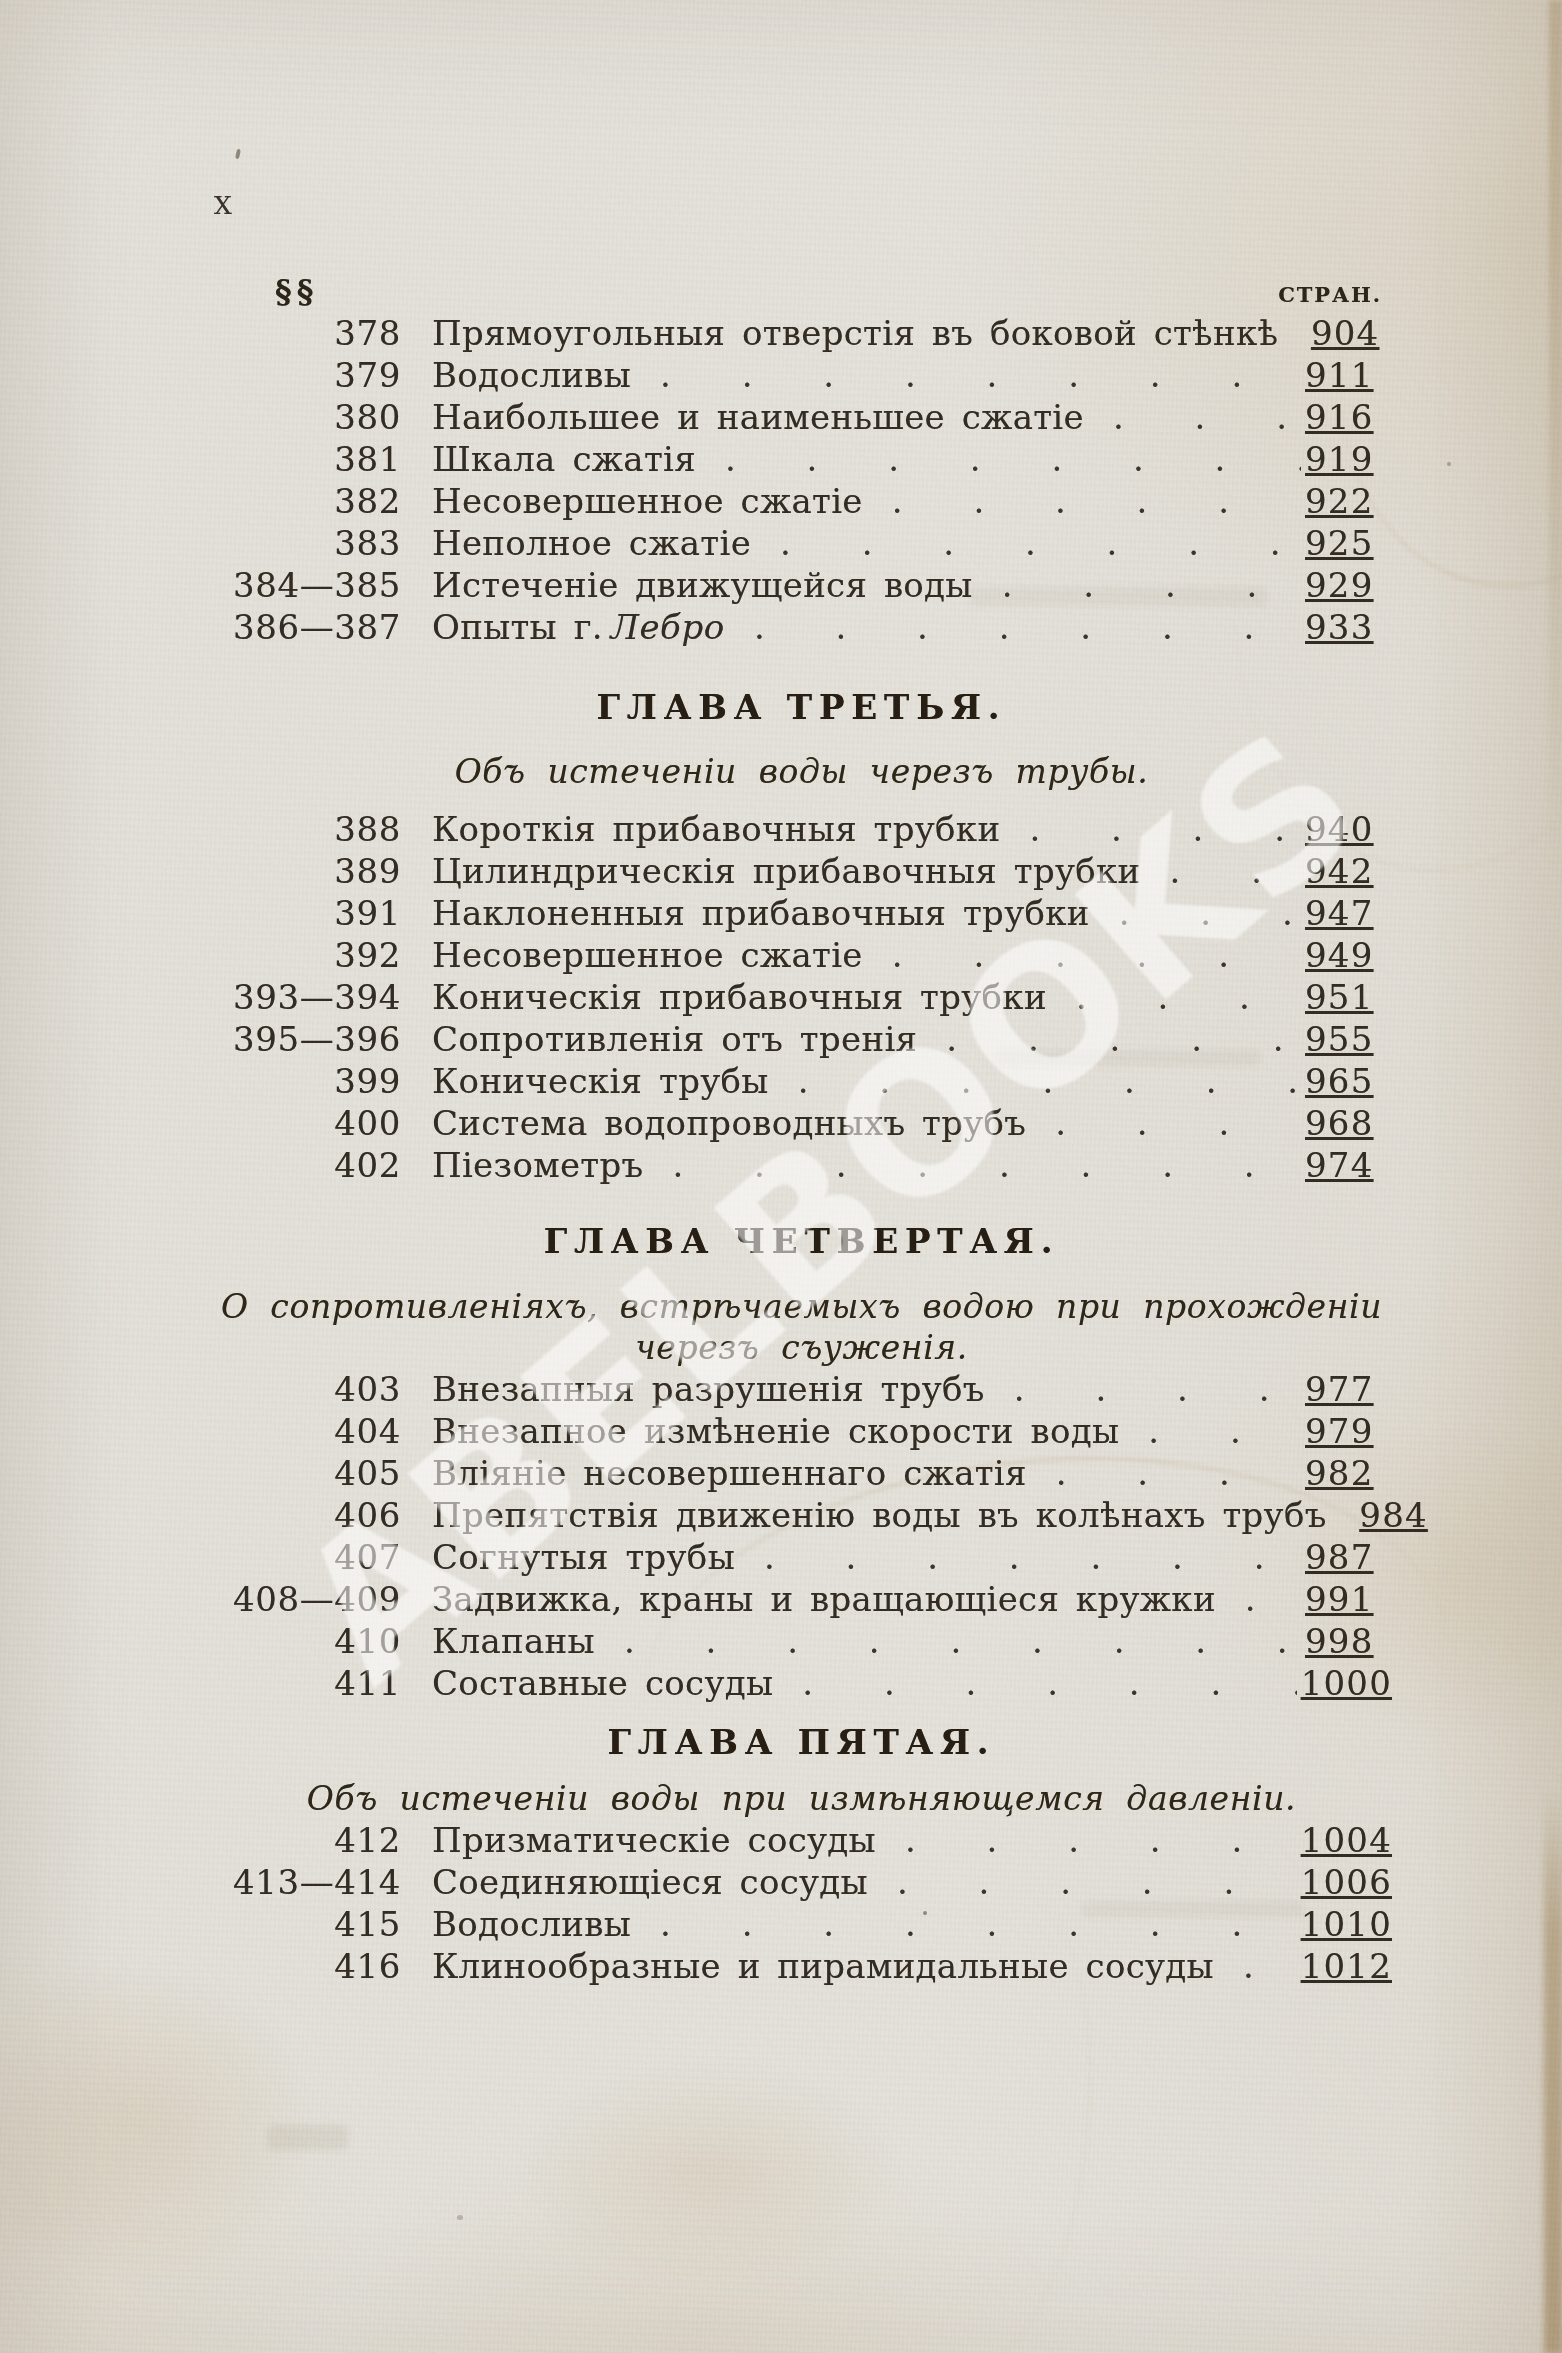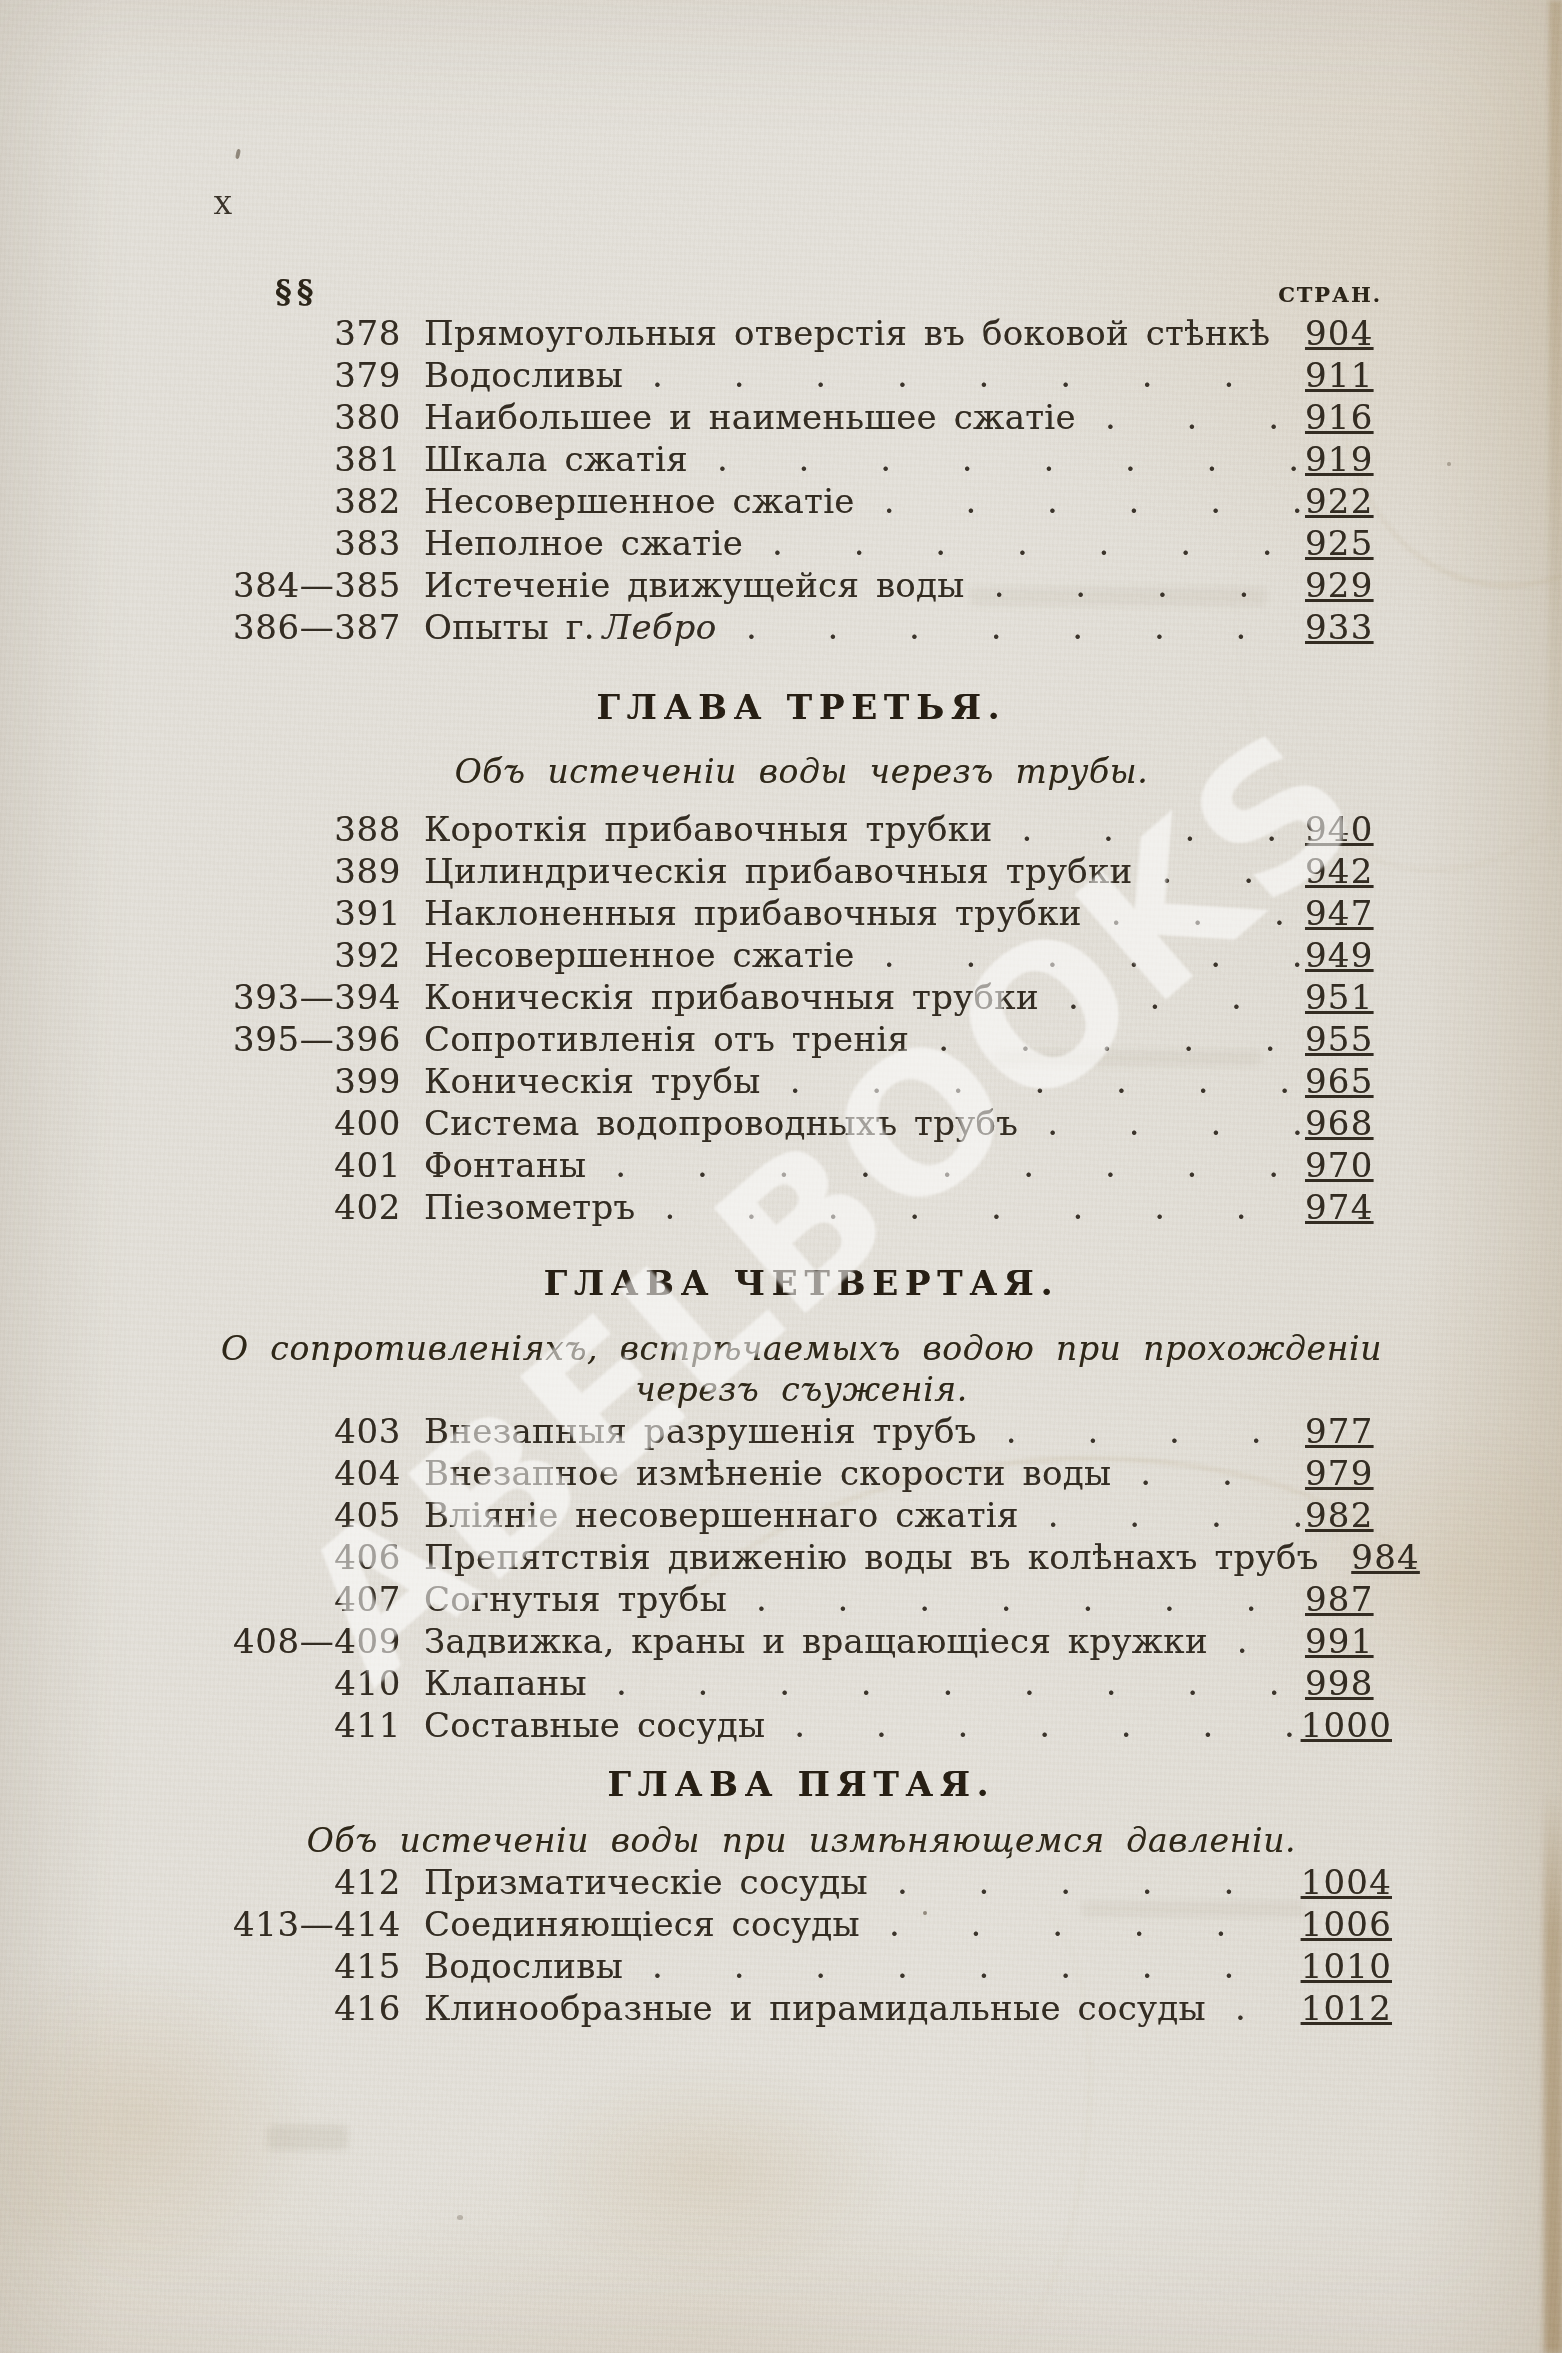--- a/index.html
+++ b/index.html
@@ -108,21 +108,21 @@
   }
   .content{
     position:absolute;left:211px;top:272px;width:1181px;
     text-shadow:0 0 0.6px rgba(47,40,32,.42);
   }
   .head-row{display:flex;justify-content:space-between;align-items:baseline;height:40px;}
   .ss{font-size:32px;font-weight:bold;margin-left:64px;letter-spacing:5px;color:#2c2519;}
   .stran{font-size:21px;font-weight:bold;letter-spacing:1.9px;margin-right:10px;color:#2c2519;}
   .row{display:flex;align-items:baseline;height:42px;font-size:34px;line-height:42px;white-space:nowrap;}
   .num{width:190px;text-align:right;flex:none;letter-spacing:0.6px;}
-  .title{margin-left:23px;flex:none;word-spacing:5.6px;letter-spacing:0.3px;}
+  .title{margin-left:31px;flex:none;word-spacing:5.6px;letter-spacing:0.3px;}
   .title em{font-style:italic;margin-left:7.5px;letter-spacing:0.6px;}
   .leader{
     flex:1 1 0;min-width:0;overflow:hidden;white-space:nowrap;
     margin-left:29px;margin-right:3.7px;
     color:#3b342b;
   }
   .leader::after{content:".  .  .  .  .  .  .  .  .  .  .  .  .  .";word-spacing:60px;}
   .pg{min-width:87px;text-align:left;flex:none;letter-spacing:1.2px;text-decoration:underline;}
   .chapter{
     margin:0;text-align:center;
@@ -295,26 +295,20 @@
     <span class="pg">965</span>
   </div>
 
   <div class="row">
     <span class="num">400</span>
     <span class="title"><span class="t">Система водопроводныхъ трубъ</span></span>
     <span class="leader"></span>
     <span class="pg">968</span>
   </div>
 
-  <div class="row">
-    <span class="num">401</span>
-    <span class="title"><span class="t">Фонтаны</span></span>
-    <span class="leader"></span>
-    <span class="pg">970</span>
-  </div>
 
   <div class="row">
     <span class="num">402</span>
     <span class="title"><span class="t">Піезометръ</span></span>
     <span class="leader"></span>
     <span class="pg">974</span>
   </div>
 </div>
   </section>
 

